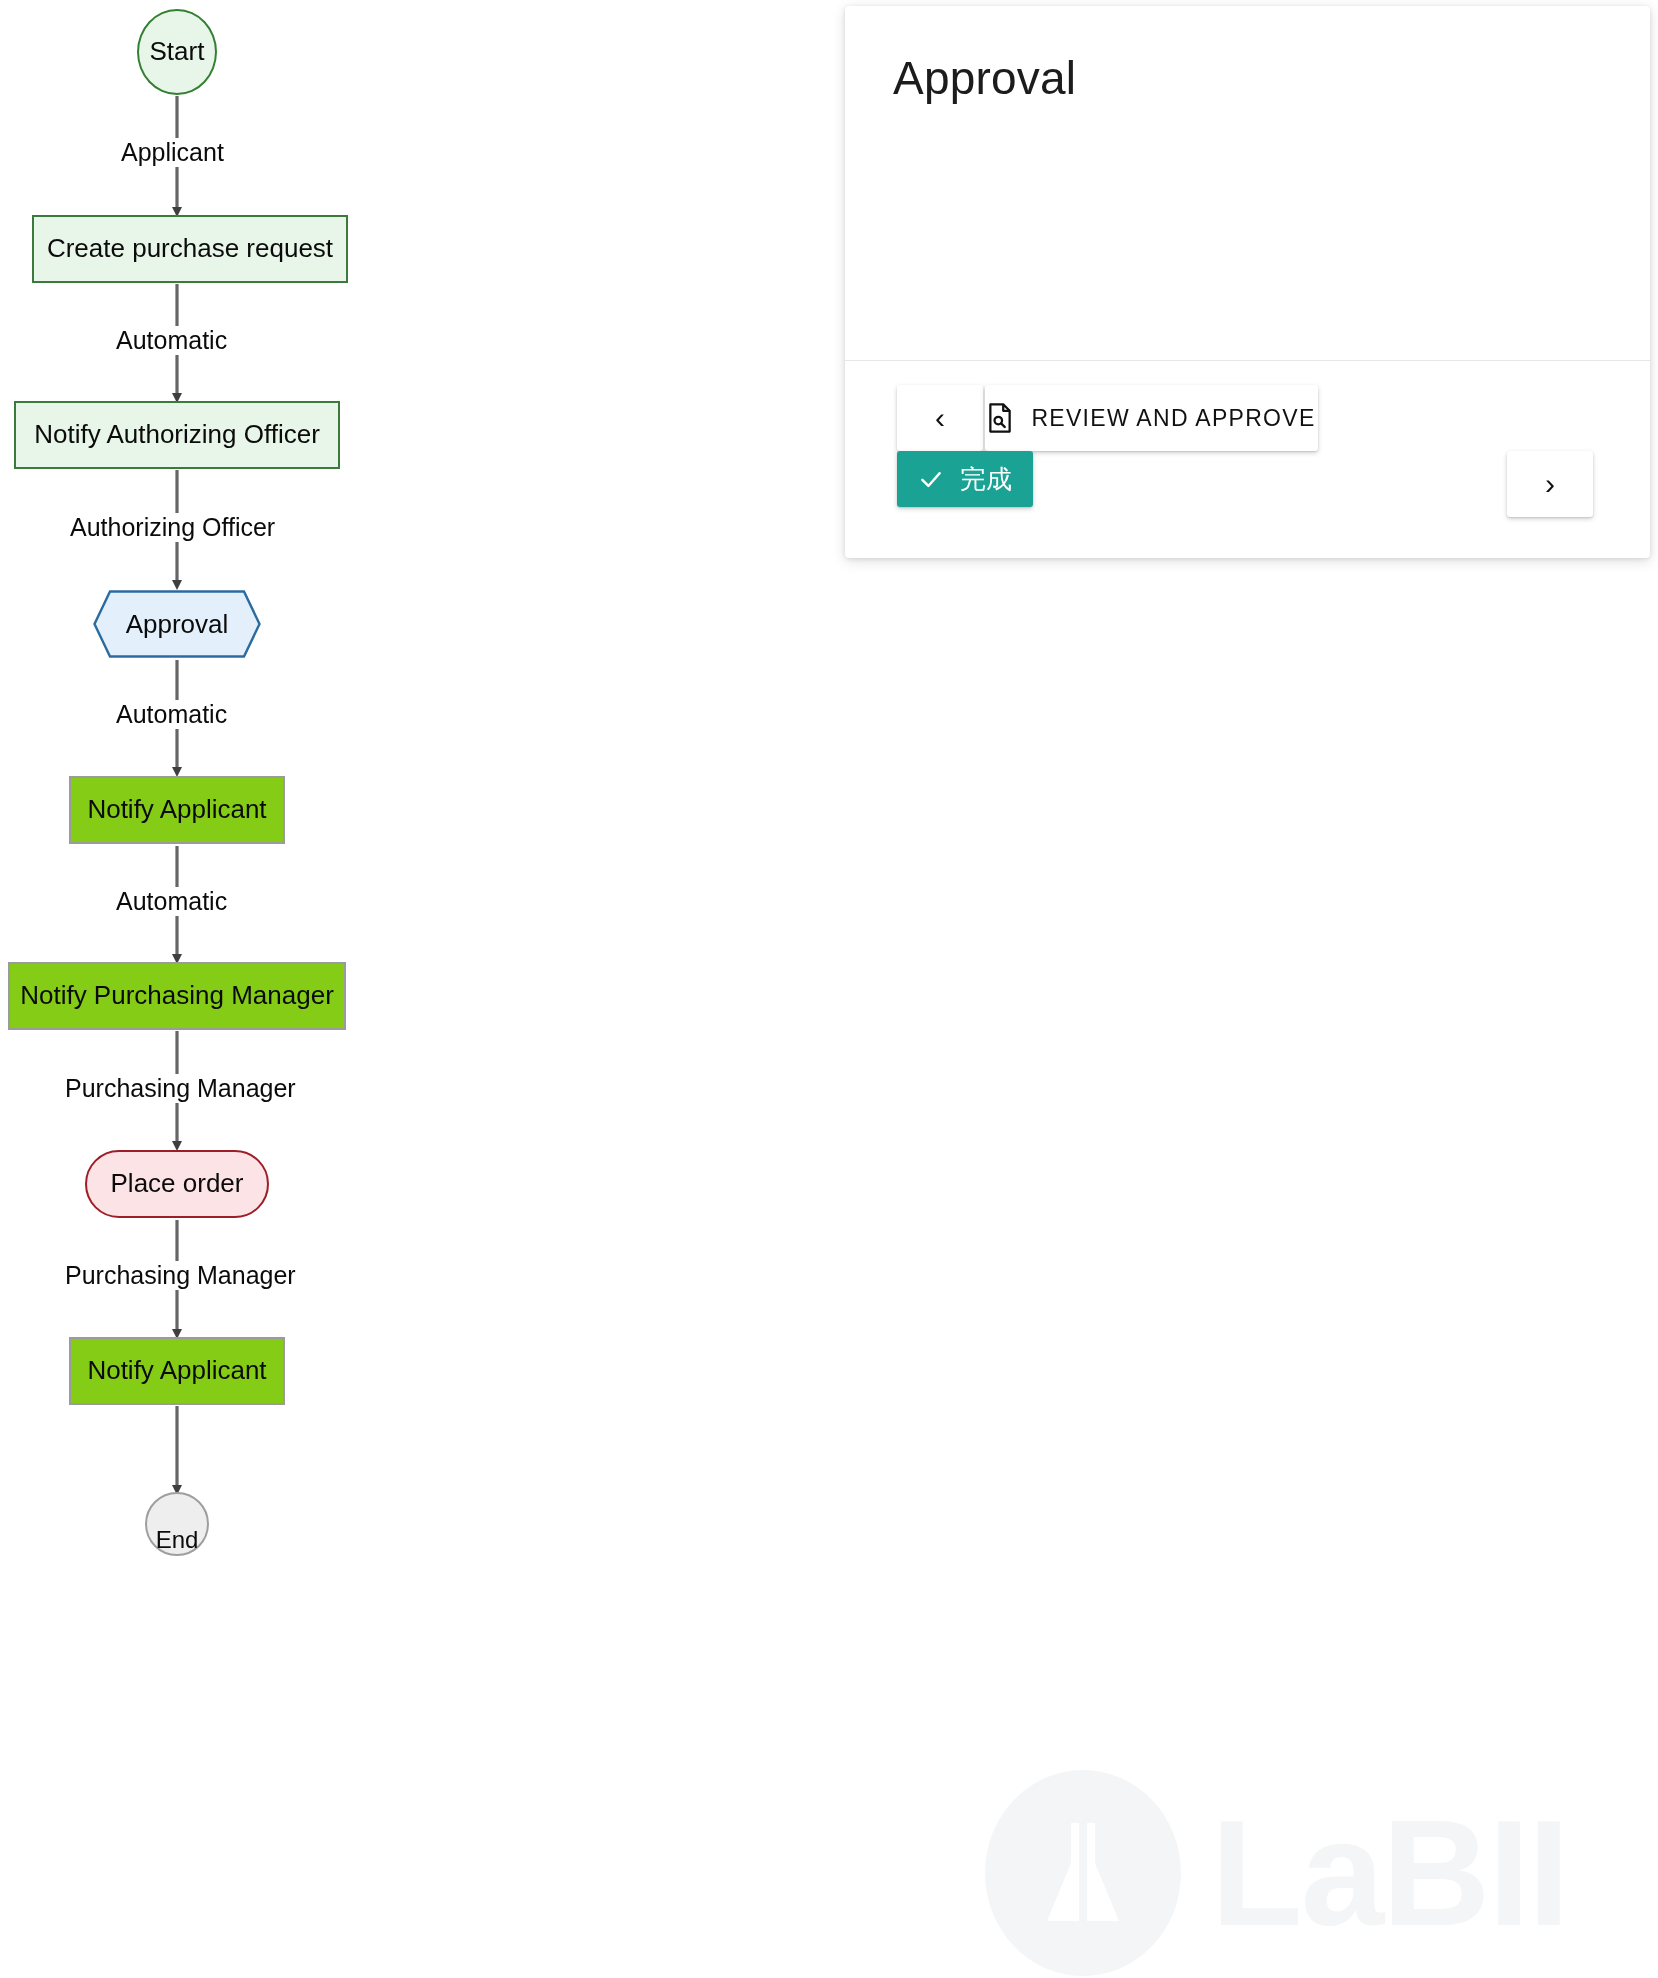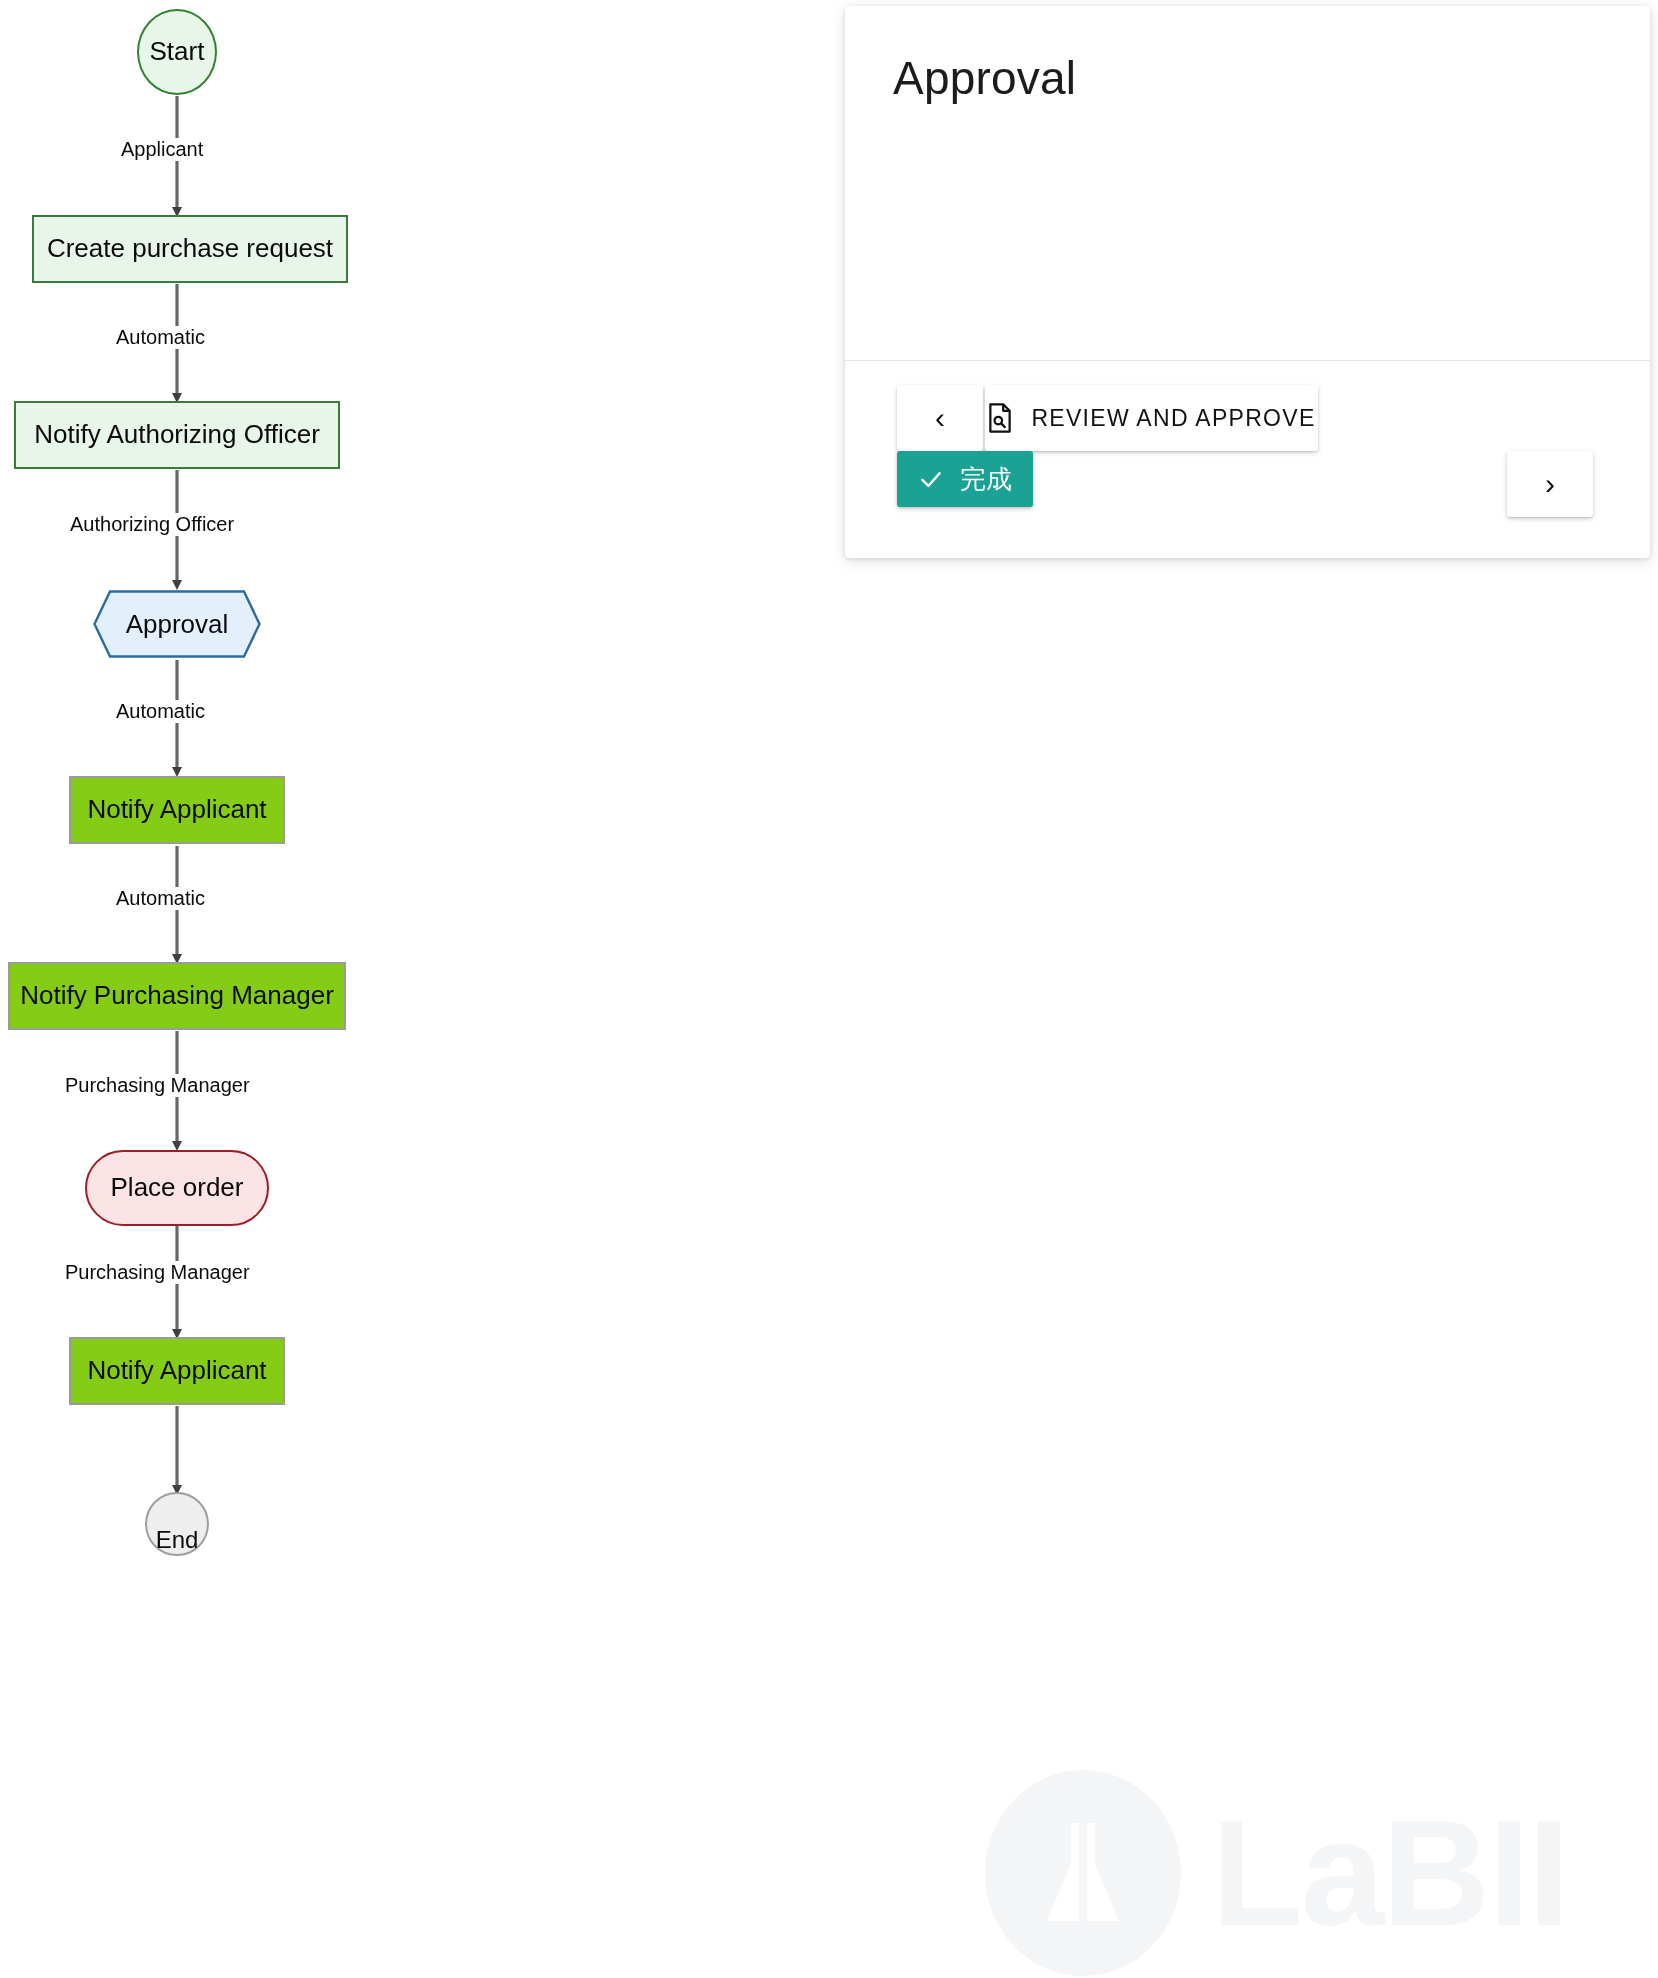--- a/index.html
+++ b/index.html
@@ -70,21 +70,21 @@
     position: absolute;
     left: 0; top: 0; right: 0; bottom: 0;
     display: flex;
     align-items: center;
     justify-content: center;
     font-size: 26px;
     color: #0b0b0b;
   }
   .fc-edge-label {
     position: absolute;
-    font-size: 20px;
+    font-size: 25px;
     color: #0b0b0b;
     white-space: nowrap;
     background: #ffffff;
     padding: 0 4px;
     text-align: center;
   }
   #edges { position: absolute; left: 0; top: 0; }
 
   
   #tour-card {
@@ -287,21 +287,21 @@
       <span>Automatic</span>
     </div>
 
     <div class="fc-node fc-rect-grey" style="left:8px; top:962px; width:338px; height:68px;">
       <span>Notify Purchasing Manager</span>
     </div>
     <div class="fc-edge-label" style="left:61px; top:1074px;">
       <span>Purchasing Manager</span>
     </div>
 
-    <div class="fc-node fc-stadium" style="left:85px; top:1150px; width:184px; height:76px;">
+    <div class="fc-node fc-stadium" style="left:85px; top:1150px; width:184px; height:68px;">
       <span>Place order</span>
     </div>
     <div class="fc-edge-label" style="left:61px; top:1261px;">
       <span>Purchasing Manager</span>
     </div>
 
     <div class="fc-node fc-rect-grey" style="left:69px; top:1337px; width:216px; height:68px;">
       <span>Notify Applicant</span>
     </div>
 

